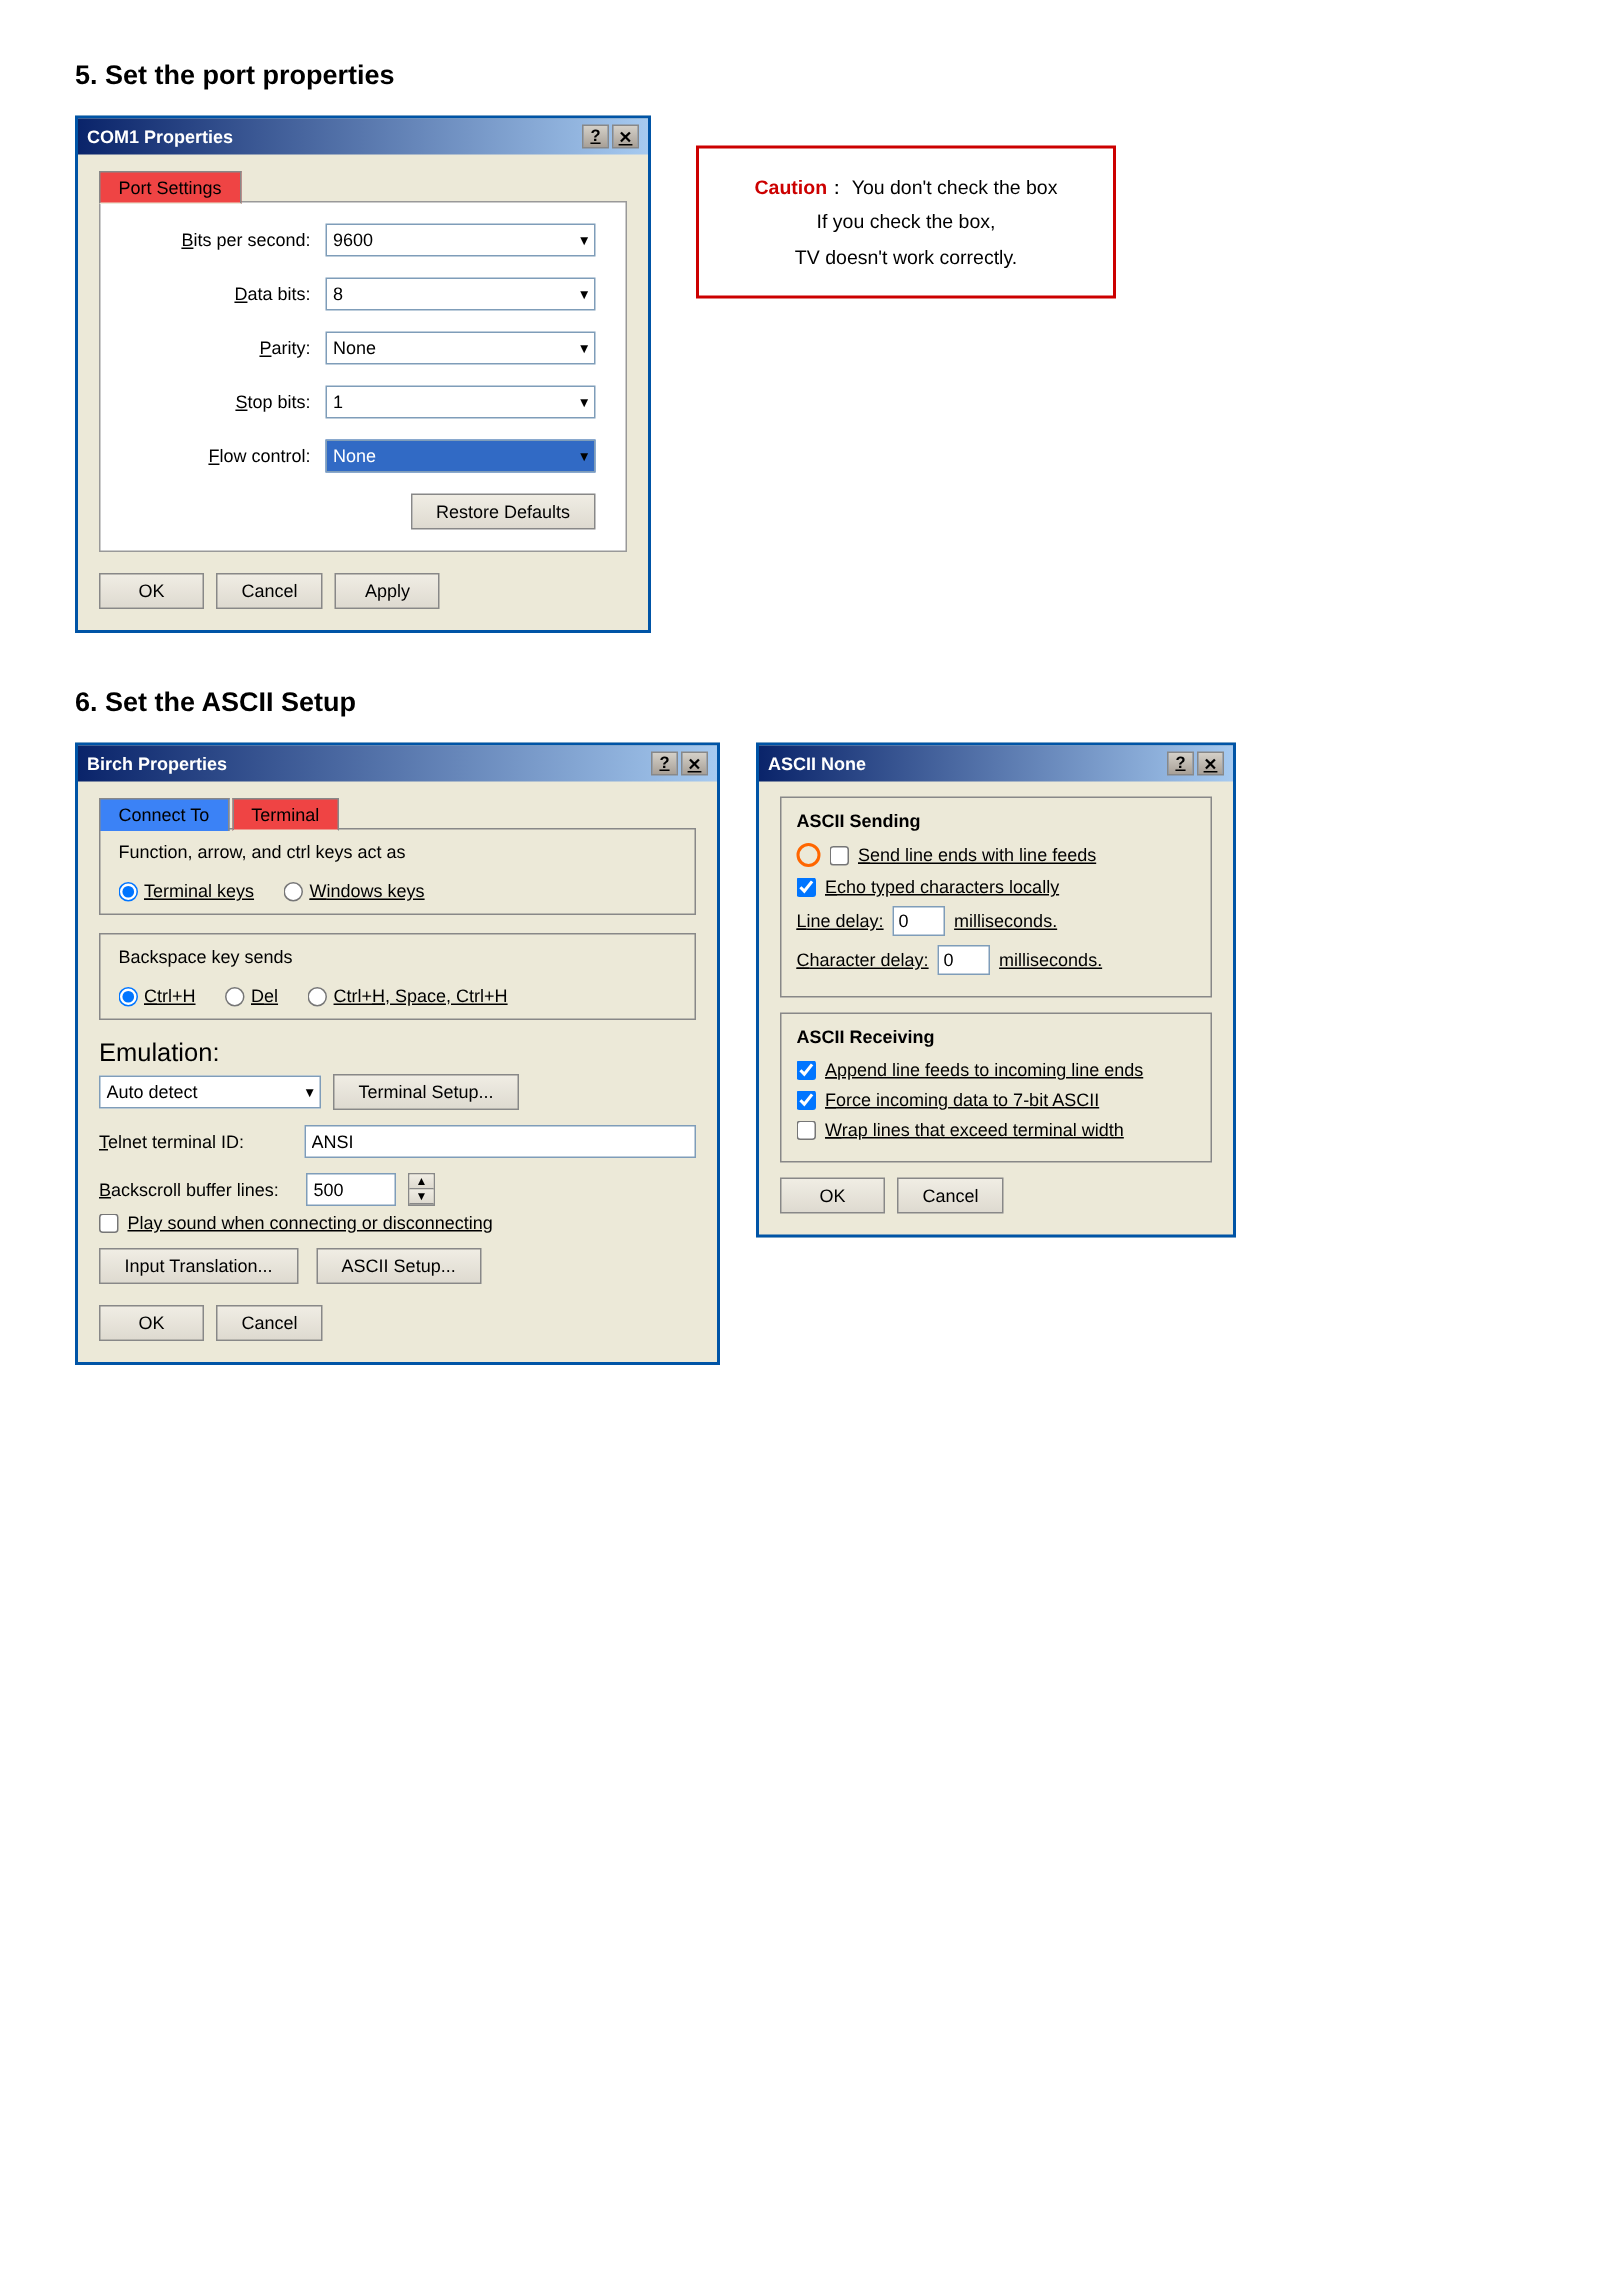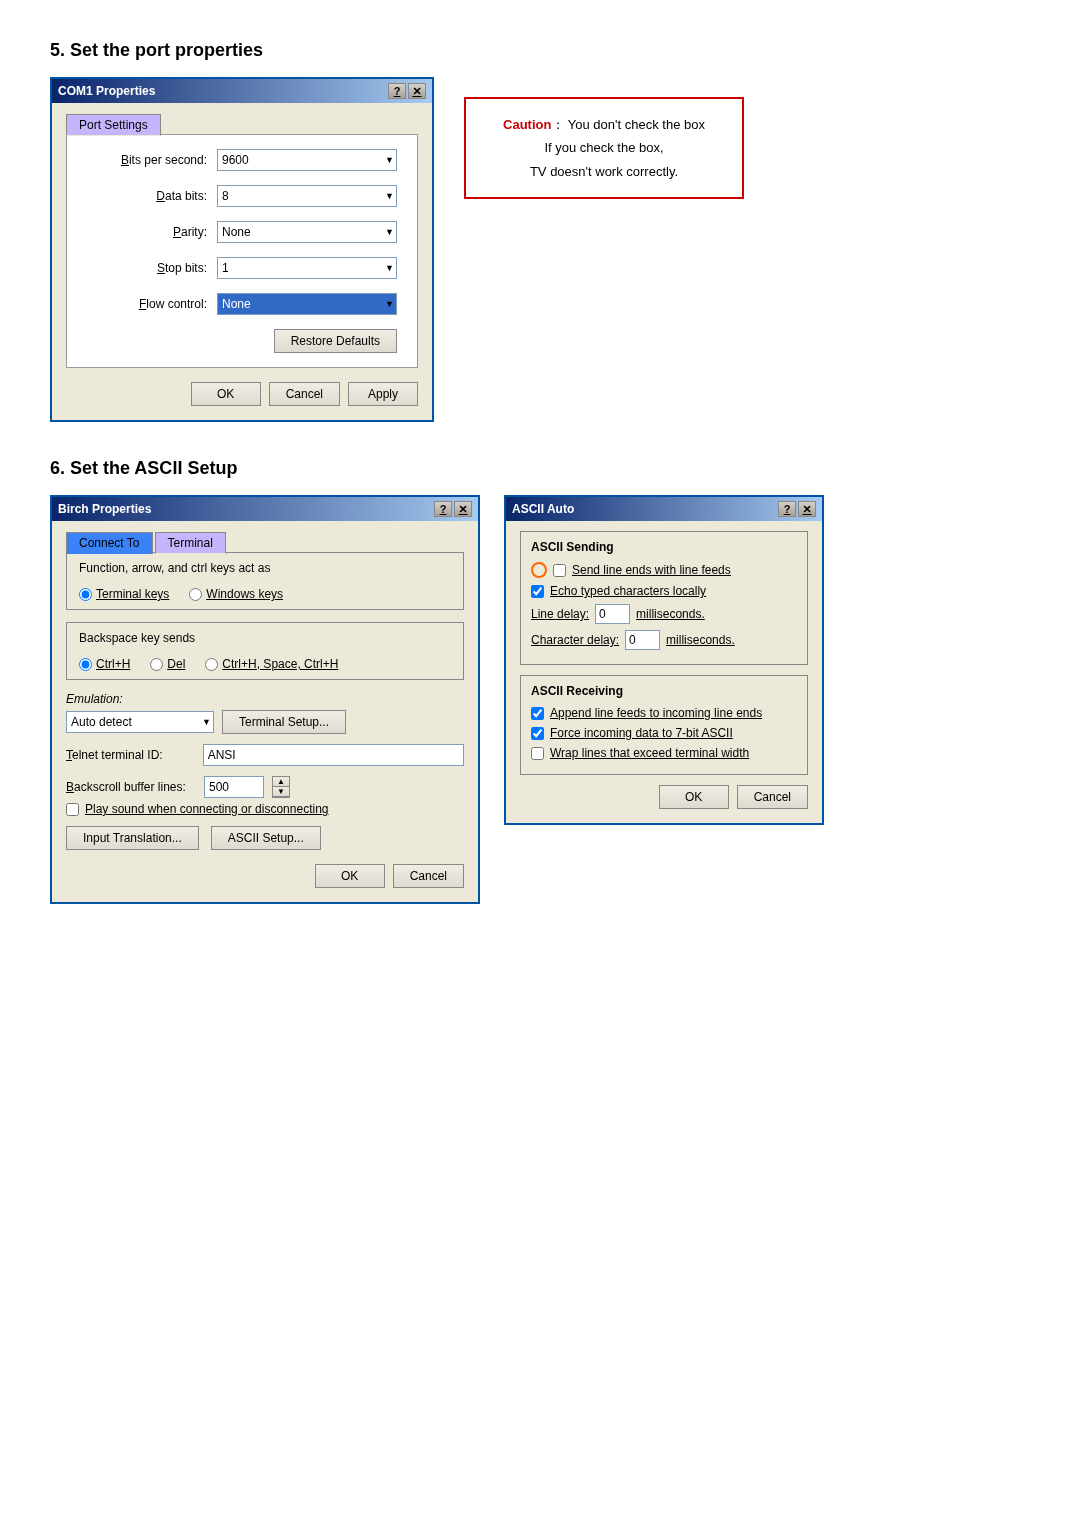--- a/index.html
+++ b/index.html
@@ -78,21 +78,21 @@
       border: 1px solid #888;
       border-bottom: none;
       padding: 3px 12px;
       font-size: 12px;
       cursor: pointer;
       position: relative;
       top: 1px;
     }
 
     .tab.active {
-      background: #c4b5fd;
+      background: #ef4444;
       border-bottom: 1px solid #ece9d8;
       z-index: 1;
       font-weight: normal;
     }
 
     
     .settings-group {
       border: 1px solid #999;
       background: #fff;
       padding: 14px 20px;
@@ -149,21 +149,21 @@
       background: linear-gradient(to bottom, #f0ede4, #dedad0);
       border: 1px solid #888;
       padding: 4px 16px;
       font-size: 12px;
       cursor: pointer;
       min-width: 70px;
     }
 
     .btn-row {
       display: flex;
-      justify-content: flex-end;
+      justify-content: flex-start;
       gap: 8px;
       margin-top: 8px;
     }
 
     .restore-btn-row {
       display: flex;
       justify-content: flex-end;
       margin-top: 8px;
     }
 
@@ -241,23 +241,22 @@
 
     
     .emulation-row {
       display: flex;
       align-items: center;
       gap: 8px;
       margin-bottom: 10px;
     }
 
     .emulation-label {
-      font-size: 12px;
+      font-size: 17px;
       margin-bottom: 4px;
-      font-style: italic;
     }
 
     .telnet-row {
       display: flex;
       align-items: center;
       gap: 8px;
       margin-bottom: 10px;
     }
 
     .telnet-label {
@@ -584,21 +583,21 @@
 
         <div class="btn-row">
           <button class="btn">OK</button>
           <button class="btn">Cancel</button>
         </div>
       </div>
     </div>
 
     <div class="ascii-dialog">
       <div class="dialog-titlebar">
-        <span class="dialog-title-text">ASCII Auto</span>
+        <span class="dialog-title-text">ASCII None</span>
         <div class="title-buttons">
           <div class="title-btn">?</div>
           <div class="title-btn">✕</div>
         </div>
       </div>
       <div class="dialog-content">
 
         <div class="ascii-section">
           <div class="ascii-section-title">ASCII Sending</div>
 

